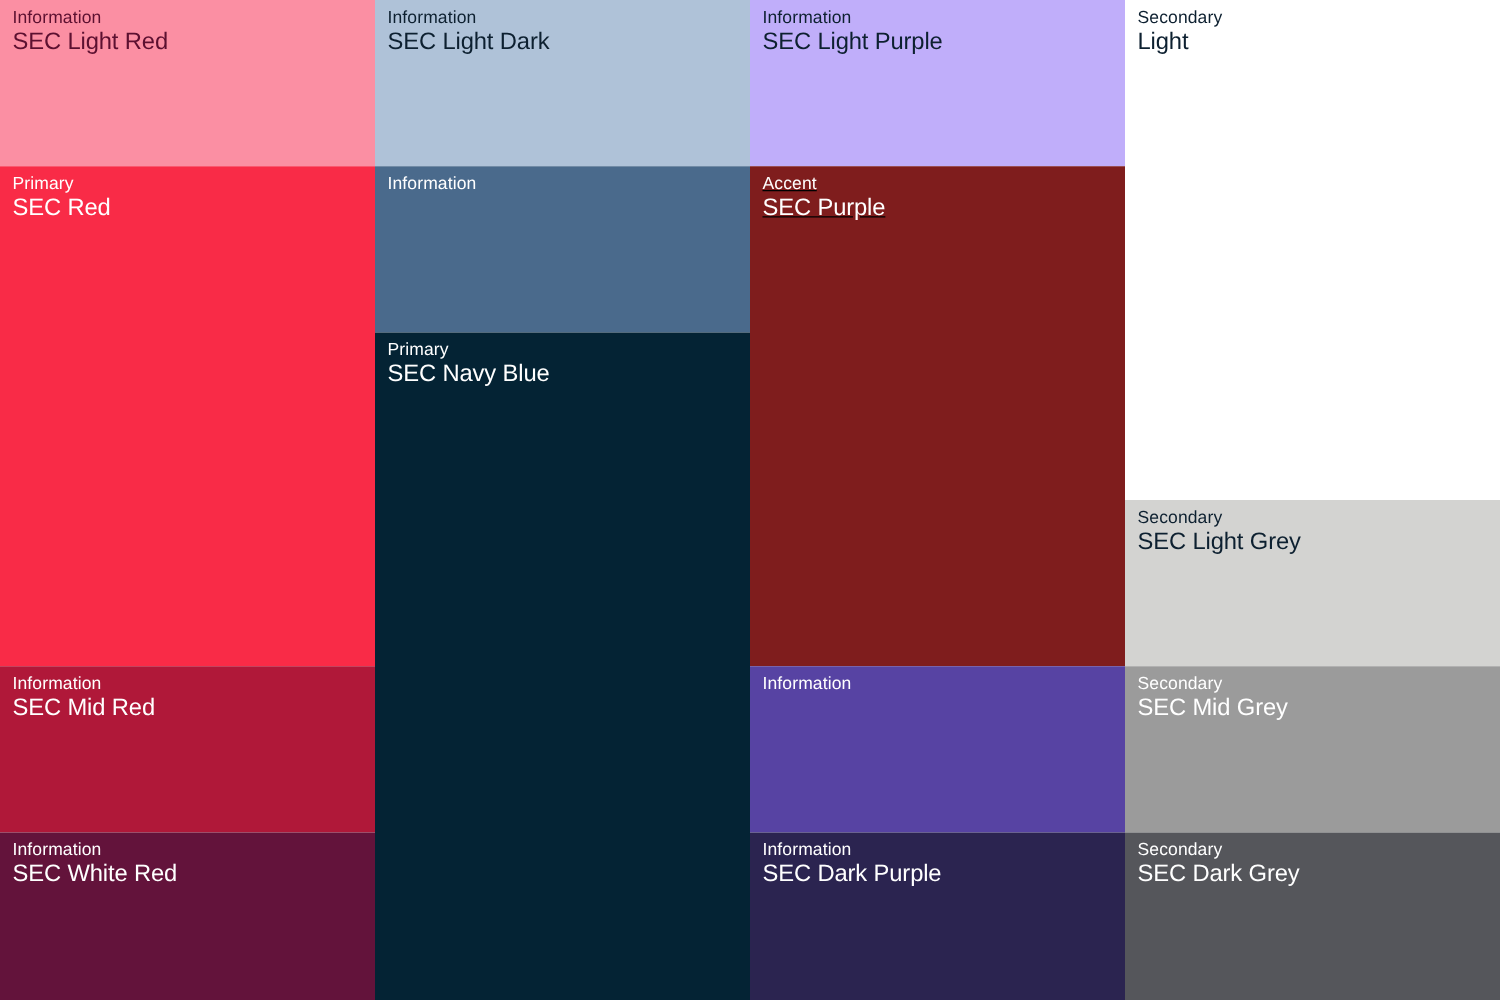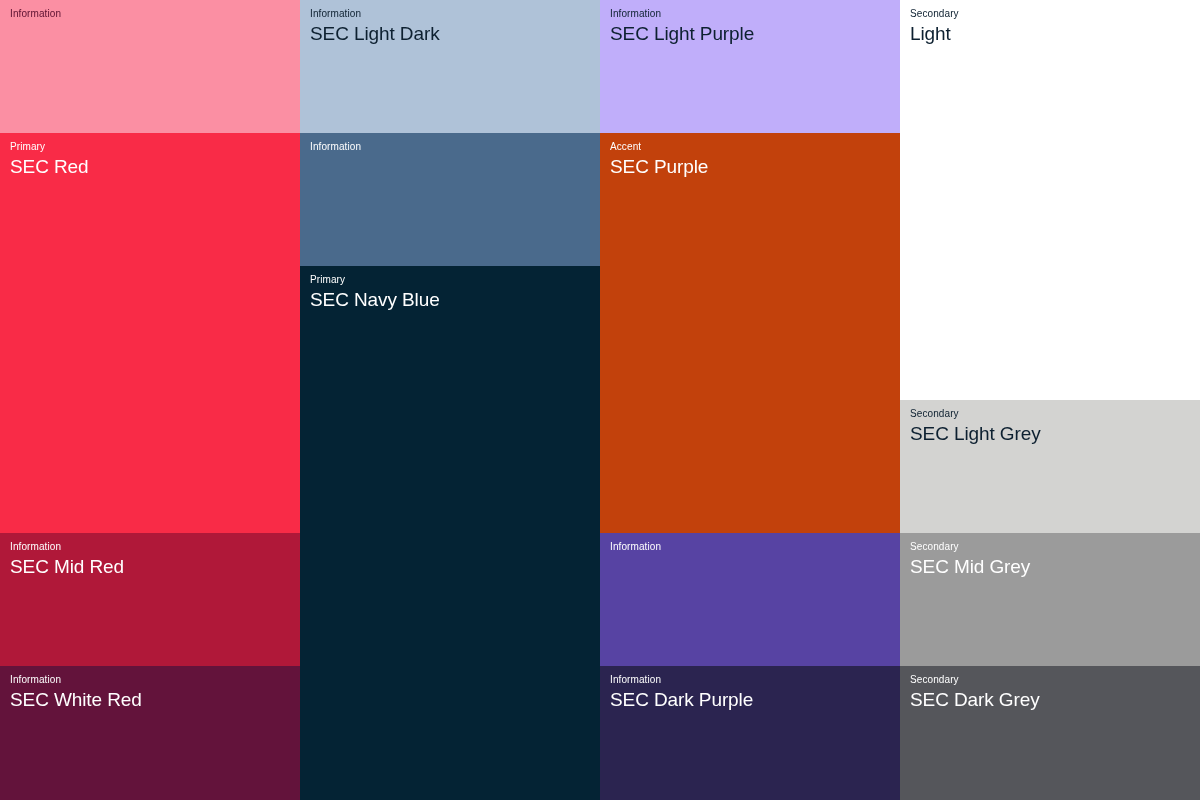--- a/index.html
+++ b/index.html
@@ -29,21 +29,21 @@
   }
 
   .swatch {
     width: 100%;
     position: relative;
     padding: 7px 10px 0 10px;
     overflow: hidden;
   }
 
   .swatch .category {
-    font-size: 10px;
+    font-size: 14px;
     line-height: 13px;
     letter-spacing: 0.1px;
     font-weight: 400;
     display: block;
     white-space: nowrap;
   }
 
   .swatch .name {
     font-size: 19px;
     line-height: 25px;
@@ -64,20 +64,21 @@
   .tone-light .category,
   .tone-light .name { color: #ffffff; }
 </style>
 </head>
 <body>
 
 <div class="palette">
     <div class="col">
       <div class="swatch tone-maroon" style="height: 133px; background-color: rgb(251, 143, 163);">
         <span class="category">Information</span>
+        <span class="name">SEC Light Red</span>
       </div>
       <div class="swatch tone-light" style="height: 400px; background-color: rgb(249, 43, 71);">
         <span class="category">Primary</span>
         <span class="name">SEC Red</span>
       </div>
       <div class="swatch tone-light" style="height: 133px; background-color: rgb(176, 24, 57);">
         <span class="category">Information</span>
         <span class="name">SEC Mid Red</span>
       </div>
       <div class="swatch tone-light" style="height: 134px; background-color: rgb(99, 19, 59);">
@@ -96,21 +97,21 @@
       <div class="swatch tone-light" style="height: 534px; background-color: rgb(4, 35, 52);">
         <span class="category">Primary</span>
         <span class="name">SEC Navy Blue</span>
       </div>
     </div>
     <div class="col">
       <div class="swatch tone-dark" style="height: 133px; background-color: rgb(192, 174, 250);">
         <span class="category">Information</span>
         <span class="name">SEC Light Purple</span>
       </div>
-      <div class="swatch tone-light" style="height: 400px; background-color: #c2410c;">
+      <div class="swatch tone-light" style="height: 400px; background-color: #7f1d1d; text-decoration: underline;">
         <span class="category">Accent</span>
         <span class="name">SEC Purple</span>
       </div>
       <div class="swatch tone-light" style="height: 133px; background-color: rgb(87, 67, 163);">
         <span class="category">Information</span>
       </div>
       <div class="swatch tone-light" style="height: 134px; background-color: rgb(43, 36, 80);">
         <span class="category">Information</span>
         <span class="name">SEC Dark Purple</span>
       </div>

